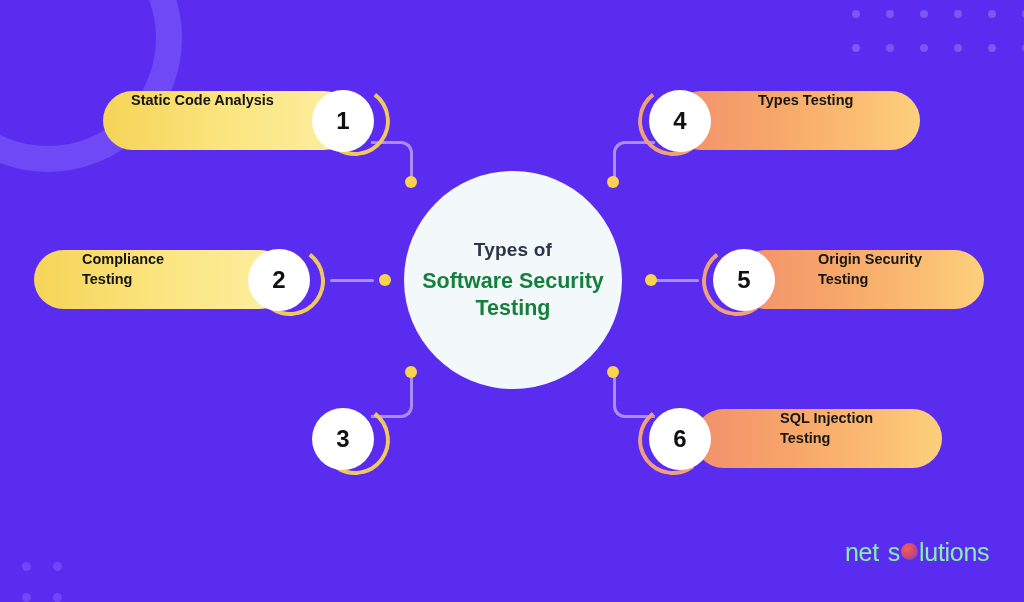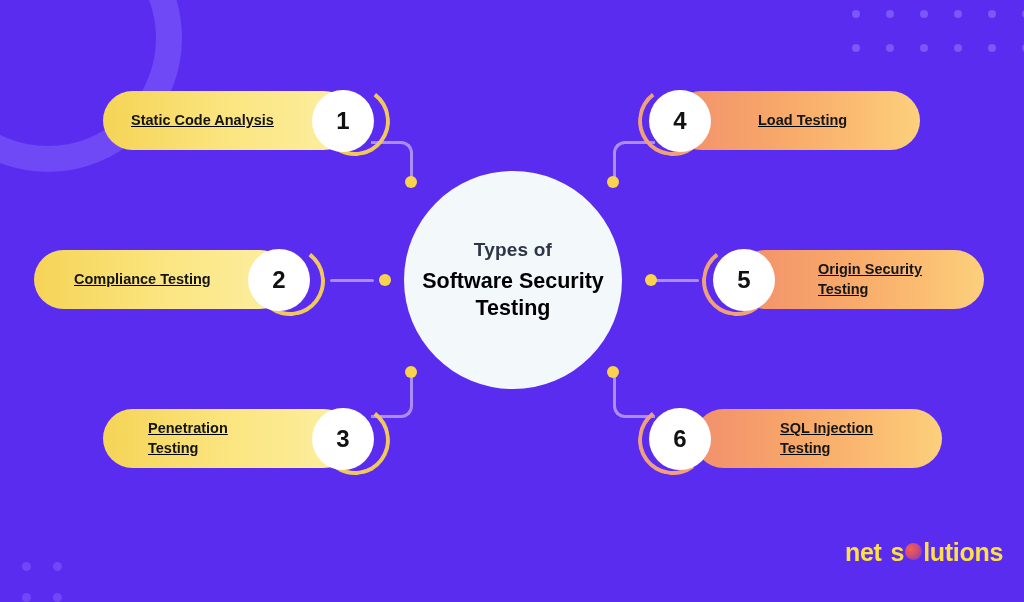--- a/index.html
+++ b/index.html
@@ -50,21 +50,21 @@
     background:#f3f8fb;
     display:flex;flex-direction:column;
     align-items:center;justify-content:center;
     text-align:center;
   }
   .center .small{
     font-size:19px;font-weight:bold;color:#2d3547;
     letter-spacing:.2px;margin-bottom:7px;
   }
   .center .big{
-    font-size:21.5px;font-weight:bold;color:#000000;
+    font-size:21.5px;font-weight:bold;color:#15803d;
     line-height:1.25;max-width:182px;
   }
 
   
   .conn{position:absolute;}
   .conn .seg{position:absolute;background:#a98df8;}
   .conn .dot{
     position:absolute;width:12px;height:12px;border-radius:50%;
     background:#f9d24e;
   }
@@ -72,23 +72,22 @@
     position:absolute;
     border:3px solid #a98df8;
     box-sizing:border-box;
   }
 
   
   .card{
     position:absolute;
     height:59px;
     border-radius:30px;
-    display:flex;align-items:center;
-    box-sizing:border-box;
-    text-decoration:underline;
+    display:flex;align-items:flex-start;
+    box-sizing:border-box;
   }
   .card-left{
     background:linear-gradient(90deg,#f6d75b 0%,#fbe681 45%,#fce municipal 100%);
     background:linear-gradient(90deg,#f5d456 0%,#fbe580 50%,#fdefa3 100%);
     justify-content:flex-start;
     padding-left:28px;padding-right:78px;
   }
   .card-right{
     background:linear-gradient(90deg,#f5956b 0%,#f9a96a 35%,#fcc173 70%,#fdd municipal 100%);
     background:linear-gradient(90deg,#f2906d 0%,#f7a669 40%,#fbbd72 75%,#fcd07c 100%);
@@ -125,21 +124,21 @@
   }
   .arc-right{
     border-left-color:#f2a07a;
     border-bottom-color:#f2a07a;
     transform:rotate(8deg);
   }
 
   
   .logo{
     position:absolute;left:845px;top:538px;
-    font-size:25px;font-weight:bold;color:#fde047;
+    font-size:25px;font-weight:normal;color:#86efac;
     letter-spacing:-.3px;
     display:flex;align-items:baseline;
   }
   .logo .gap{display:inline-block;width:9px;}
   .logo .o{
     display:inline-block;
     width:17px;height:17px;border-radius:50%;
     background:radial-gradient(circle at 35% 35%,#f0614c 0%,#d14a77 45%,#5a3fd6 100%);
     margin:0 1px;
     position:relative;top:-1px;
@@ -212,33 +211,30 @@
   </div>
 
   <div class="arc arc-left" style="left:320px;top:86px;"></div>
   <div class="card card-left" style="left:103px;top:91px;width:250px;">
     <span class="card-text">Static Code Analysis</span>
   </div>
   <div class="badge" style="left:312px;top:90px;">1</div>
 
   <div class="arc arc-left" style="left:255px;top:246px;"></div>
   <div class="card card-left" style="left:34px;top:250px;width:255px;">
-    <span class="card-text" style="margin-left:12px;">Compliance Testing</span>
+    <span class="card-text" style="margin-left:20px;">Compliance Testing</span>
   </div>
   <div class="badge" style="left:248px;top:249px;">2</div>
 
   <div class="arc arc-left" style="left:320px;top:405px;"></div>
-  <div class="card card-left" style="left:103px;top:409px;width:250px;">
-    <span class="card-text" style="margin-left:17px;">Penetration Testing</span>
-  </div>
   <div class="badge" style="left:312px;top:408px;">3</div>
 
   <div class="arc arc-right" style="left:638px;top:86px;"></div>
   <div class="card card-right" style="left:672px;top:91px;width:248px;">
-    <span class="card-text">Load Testing</span>
+    <span class="card-text">Types Testing</span>
   </div>
   <div class="badge" style="left:649px;top:90px;">4</div>
 
   <div class="arc arc-right" style="left:702px;top:246px;"></div>
   <div class="card card-right" style="left:736px;top:250px;width:248px;">
     <span class="card-text" style="margin-left:-4px;">Origin Security
 Testing</span>
   </div>
   <div class="badge" style="left:713px;top:249px;">5</div>
 

